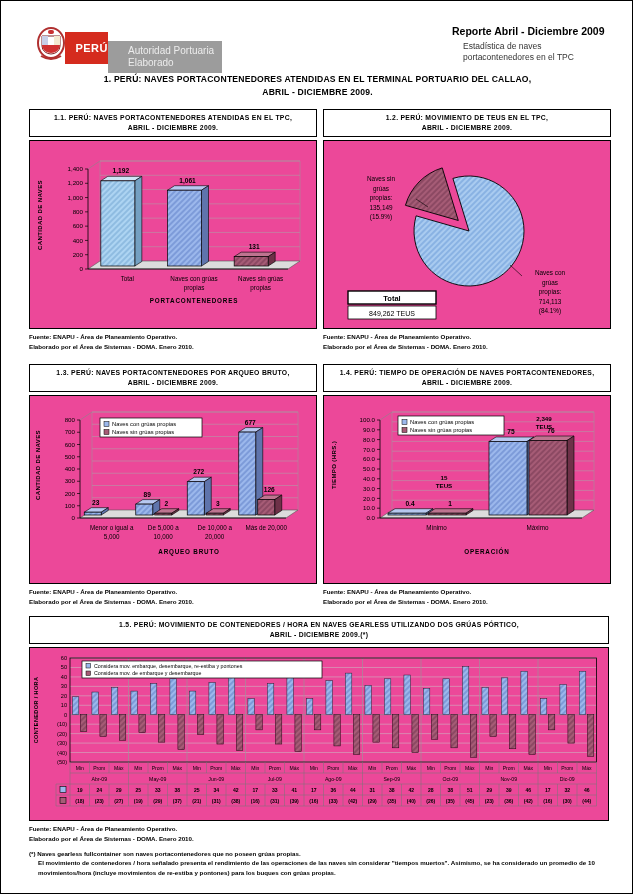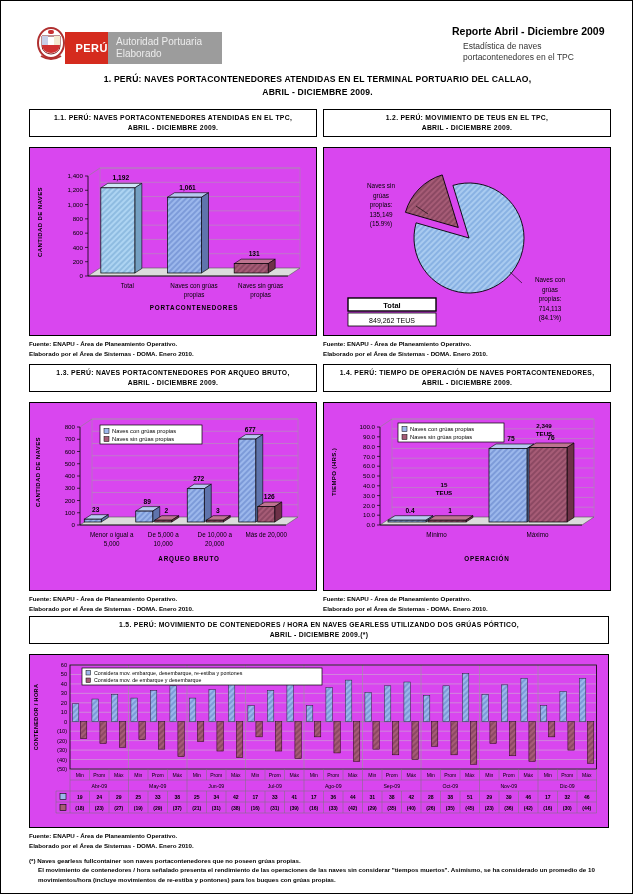--- a/index.html
+++ b/index.html
@@ -10,37 +10,37 @@
     background:#fff;
     position:relative;
     font-family:"Liberation Sans",sans-serif;
     color:#000;
     overflow:hidden;
   }
   .abs{position:absolute;}
   
   .brand-red{left:64px;top:31px;width:43px;height:32px;background:#D52B1E;color:#fff;
     font-weight:bold;font-size:11px;display:flex;align-items:center;justify-content:flex-end;letter-spacing:.5px;}
-  .brand-gray{left:107px;top:31px;width:114px;height:32px;background:#9C9C9C;color:#ECECEC;
-    font-size:10px;line-height:1.15;padding:4px 0 0 8px;box-sizing:border-box;}
+  .brand-gray{left:107px;top:40px;width:114px;height:32px;background:#9C9C9C;color:#ECECEC;
+    font-size:10px;line-height:1.15;padding:4px 0 0 20px;box-sizing:border-box;}
   .report-head{left:430px;top:24px;width:185px;}
   .report-title{font-size:10.5px;font-weight:bold;margin-bottom:4px;padding-left:21px;}
   .report-sub{font-size:8.5px;color:#333;line-height:1.3;margin-left:32px;}
   .main-title{left:0;top:72px;width:633px;text-align:center;font-size:8.6px;font-weight:bold;
     letter-spacing:.2px;line-height:1.5;}
   
   .panel{position:absolute;}
   .p11{left:28px;top:108px;width:288px;}
   .p12{left:322px;top:108px;width:288px;}
   .p13{left:28px;top:363px;width:288px;}
   .p14{left:322px;top:363px;width:288px;}
   .p15{left:28px;top:615px;width:580px;}
   .ptitle{border:1px solid #000;text-align:center;font-size:6.8px;font-weight:bold;
     letter-spacing:.3px;padding:3px 2px;line-height:1.5;background:#fff;}
-  .pchart{border:1px solid #000;margin-top:10px;height:187px;background:#d946ef;}
+  .pchart{border:1px solid #000;margin-top:3px;height:187px;background:#ec4899;}
   .p15 .pchart{height:172px;}
   .psrc{font-size:6.2px;font-weight:bold;margin-top:3px;line-height:1.55;}
   .notes{font-size:6.2px;font-weight:bold;line-height:1.55;}
   .fnote{margin-top:5px;}
   .fnote-ind{margin-left:9px;font-weight:bold;}
   svg text{font-family:"Liberation Sans",sans-serif;}
 </style>
 </head>
 <body>
 

